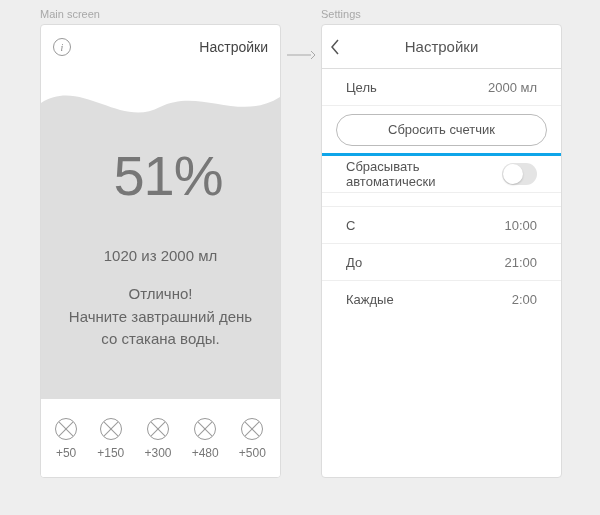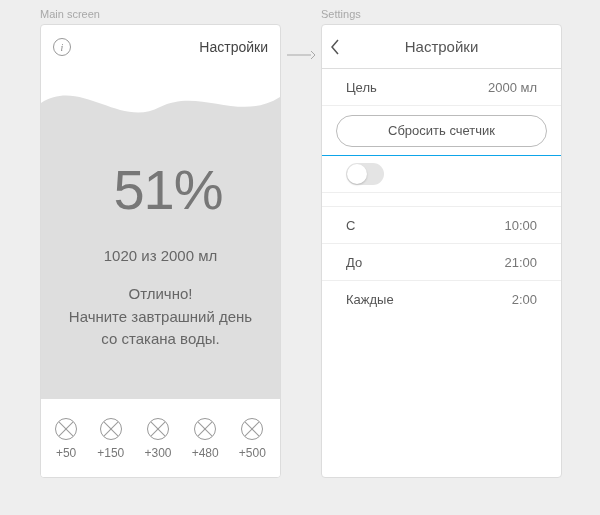--- a/index.html
+++ b/index.html
@@ -65,21 +65,21 @@
   }
   .wave svg {
     position: absolute;
     top: -44px;
     left: 0;
     width: 100%;
     height: 44px;
   }
   .percent {
     position: absolute;
-    top: 132px;
+    top: 118px;
     left: 0; right: 0;
     text-align: center;
     font-size: 56px;
     font-weight: 200;
     color: #777;
     letter-spacing: -1px;
     padding-left: 15px;
   }
   .progress-text {
     position: absolute;
@@ -191,21 +191,21 @@
     height: 14px;
     border-bottom: 1px solid #eee;
     background: #fff;
   }
   .reset-row {
     height: 50px;
     display: flex;
     align-items: center;
     justify-content: center;
     padding: 0 14px;
-    border-bottom: 1px solid #0ea5e9;
+    border-bottom: 3px solid #0ea5e9;
   }
   .reset-btn {
     width: 100%;
     height: 32px;
     border: 1px solid #bbb;
     border-radius: 16px;
     display: flex;
     align-items: center;
     justify-content: center;
     font-size: 13px;
@@ -301,20 +301,21 @@
   <div class="row">
     <span>Цель</span>
     <span class="val">2000 мл</span>
   </div>
 
   <div class="reset-row">
     <div class="reset-btn">Сбросить счетчик</div>
   </div>
 
   <div class="row">
+    <span>Сбрасывать автоматически</span>
     <div class="toggle off">
         <div class="knob"></div>
       </div>
   </div>
 
 
   <div class="group-gap"></div>
 
 
   <div class="row">

